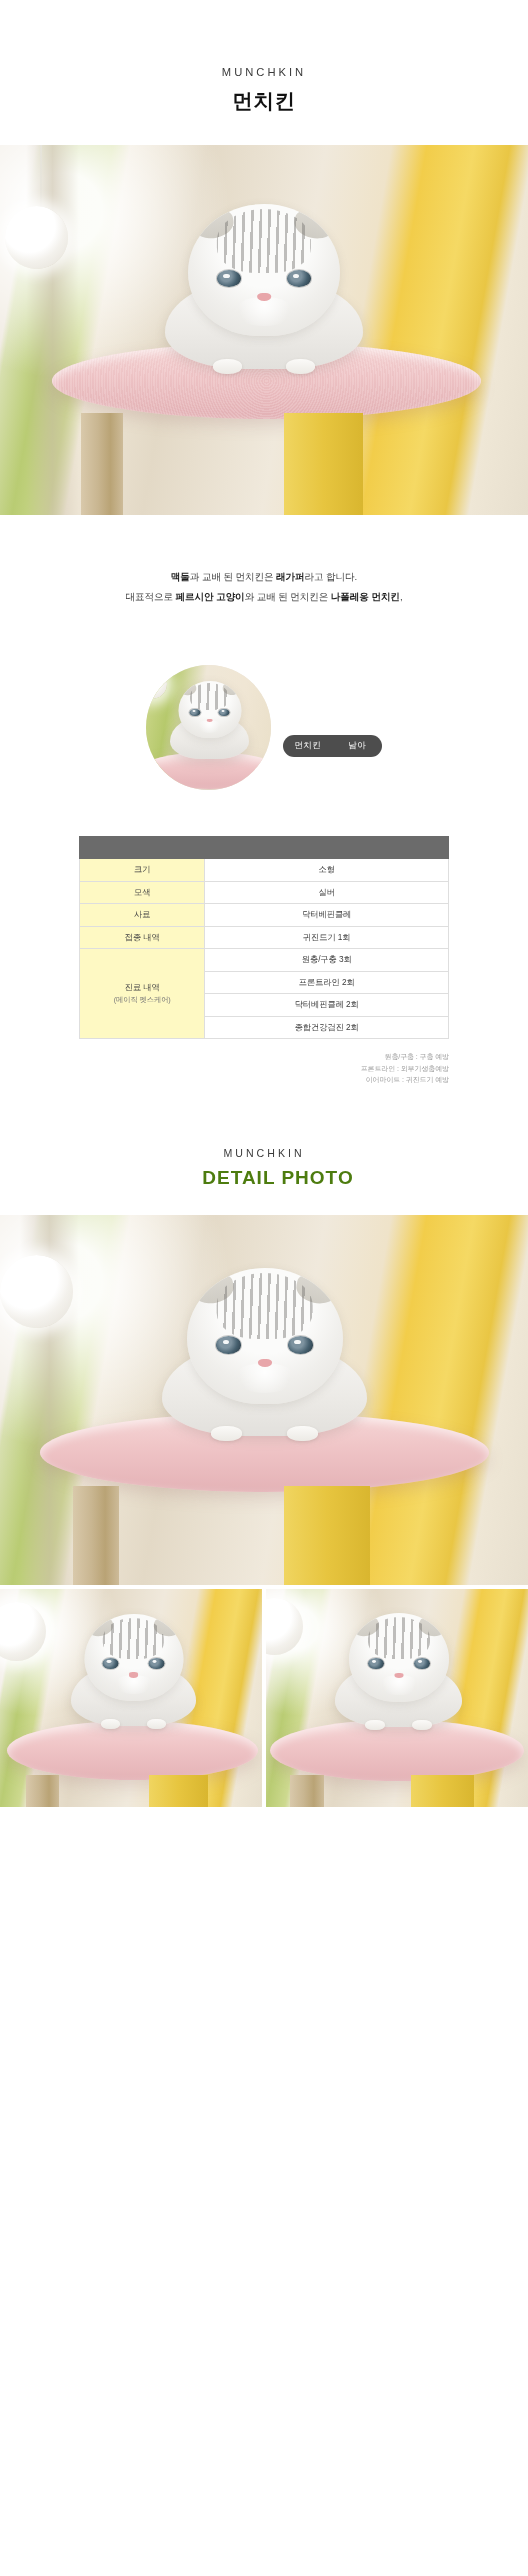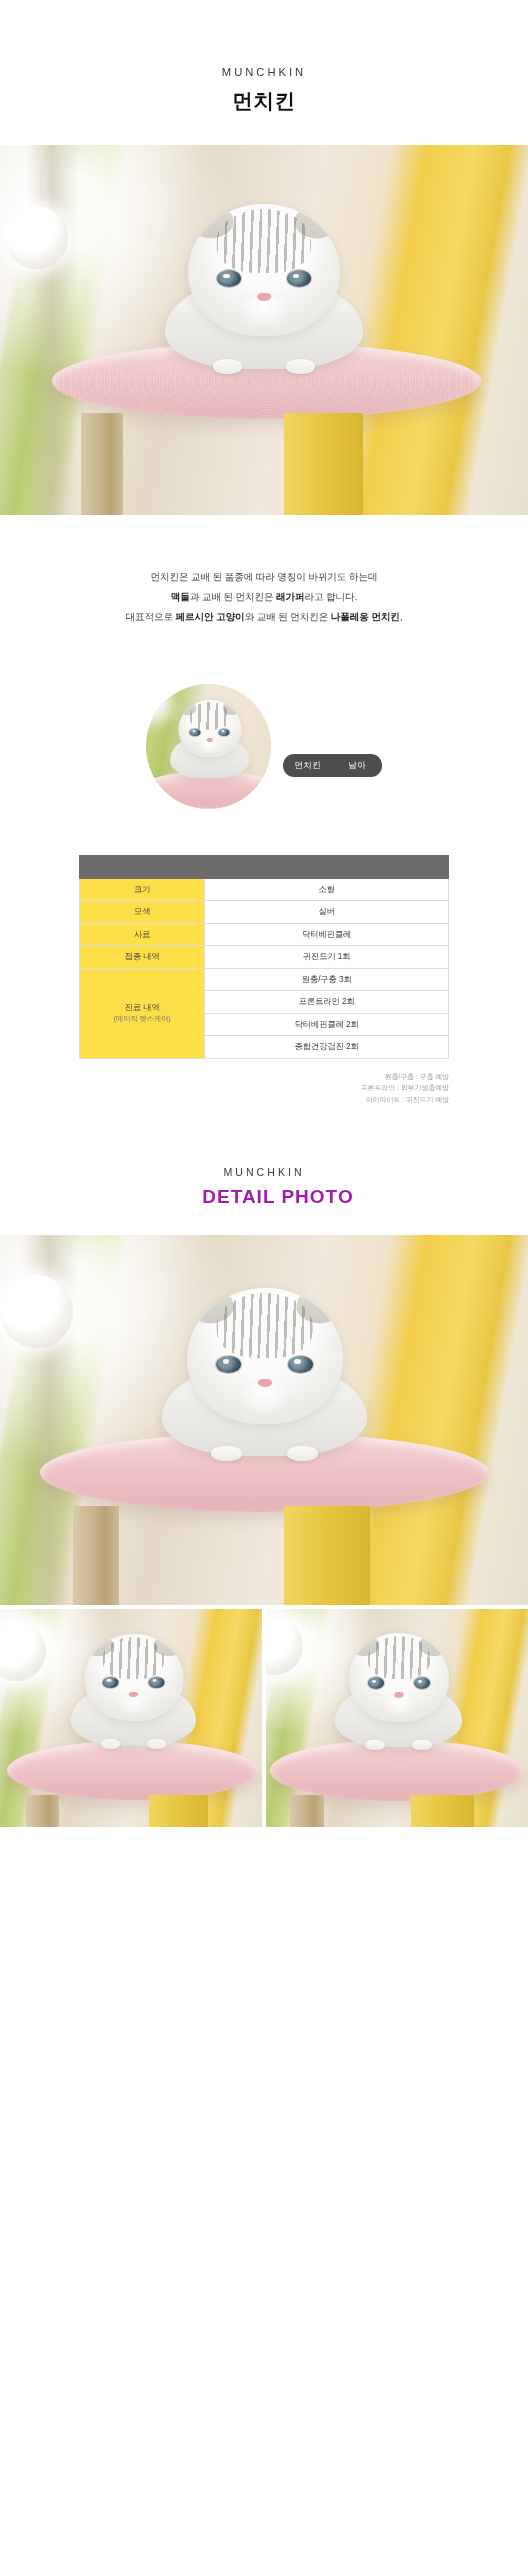--- a/index.html
+++ b/index.html
@@ -261,21 +261,21 @@
     height: 22.5px;
     border: 0.7px solid #6b6b6b;
   }
   table.spec td {
     border: 0.7px solid #dedede;
     height: 22.5px;
     text-align: center;
     vertical-align: middle;
     letter-spacing: -0.1px;
   }
-  table.spec td.label { width: 34%; background: #fde047; color: #444; }
+  table.spec td.label { width: 34%; background: #fef9c3; color: #444; }
   table.spec td.label .sub { display: block; font-size: 7.3px; color: #777; margin-top: 1.3px; }
 
   .table-notes {
     width: 370px;
     margin: 8px auto 0 auto;
     text-align: right;
     font-size: 7px;
     line-height: 1.65;
     color: #9a9a9a;
     letter-spacing: -0.1px;
@@ -289,21 +289,21 @@
   .detail-header .eyebrow {
     font-size: 10.6px;
     letter-spacing: 3px;
     color: #3a3a3a;
     margin-bottom: 8px;
   }
   .detail-header .title {
     font-size: 19px;
     font-weight: 700;
     letter-spacing: 1px;
-    color: #a21caf;
+    color: #4d7c0f;
     padding-left: 28px;
   }
 
   .detail-main {
     width: 528px;
     height: 370px;
     overflow: hidden;
     position: relative;
   }
   .detail-grid {
@@ -347,21 +347,20 @@
         <div class="eye r"></div>
         <div class="muzzle"></div>
         <div class="nose"></div>
       </div>
       <div class="paw l"></div>
       <div class="paw r"></div>
     </div>
   </div>
 
   <div class="desc">
-    <div>먼치킨은 교배 된 품종에 따라 명칭이 바뀌기도 하는데</div>
     <div><b>맥둘</b>과 교배 된 먼치킨은 <b>래가퍼</b>라고 합니다.</div>
     <div>대표적으로 <b>페르시안 고양이</b>와 교배 된 먼치킨은 <b>나폴레옹 먼치킨</b>,</div>
   </div>
 
   <div class="profile">
     <div class="circle-wrap photo">
       <div class="bg" style="background:linear-gradient(100deg,#cfd98f 0%,#b6c96c 20%,#efe7d7 42%,#f0e6d4 70%,#e9dfc8 100%);"></div>
       <div class="pompom" style="left:-9.2px;top:4px;width:30px;height:30px;"></div>
       <div class="perch" style="left:-6.6px;top:87px;width:142px;height:37px;"></div>
       <div class="kitten" style="left:24px;top:16px;width:79px;height:78px;">

